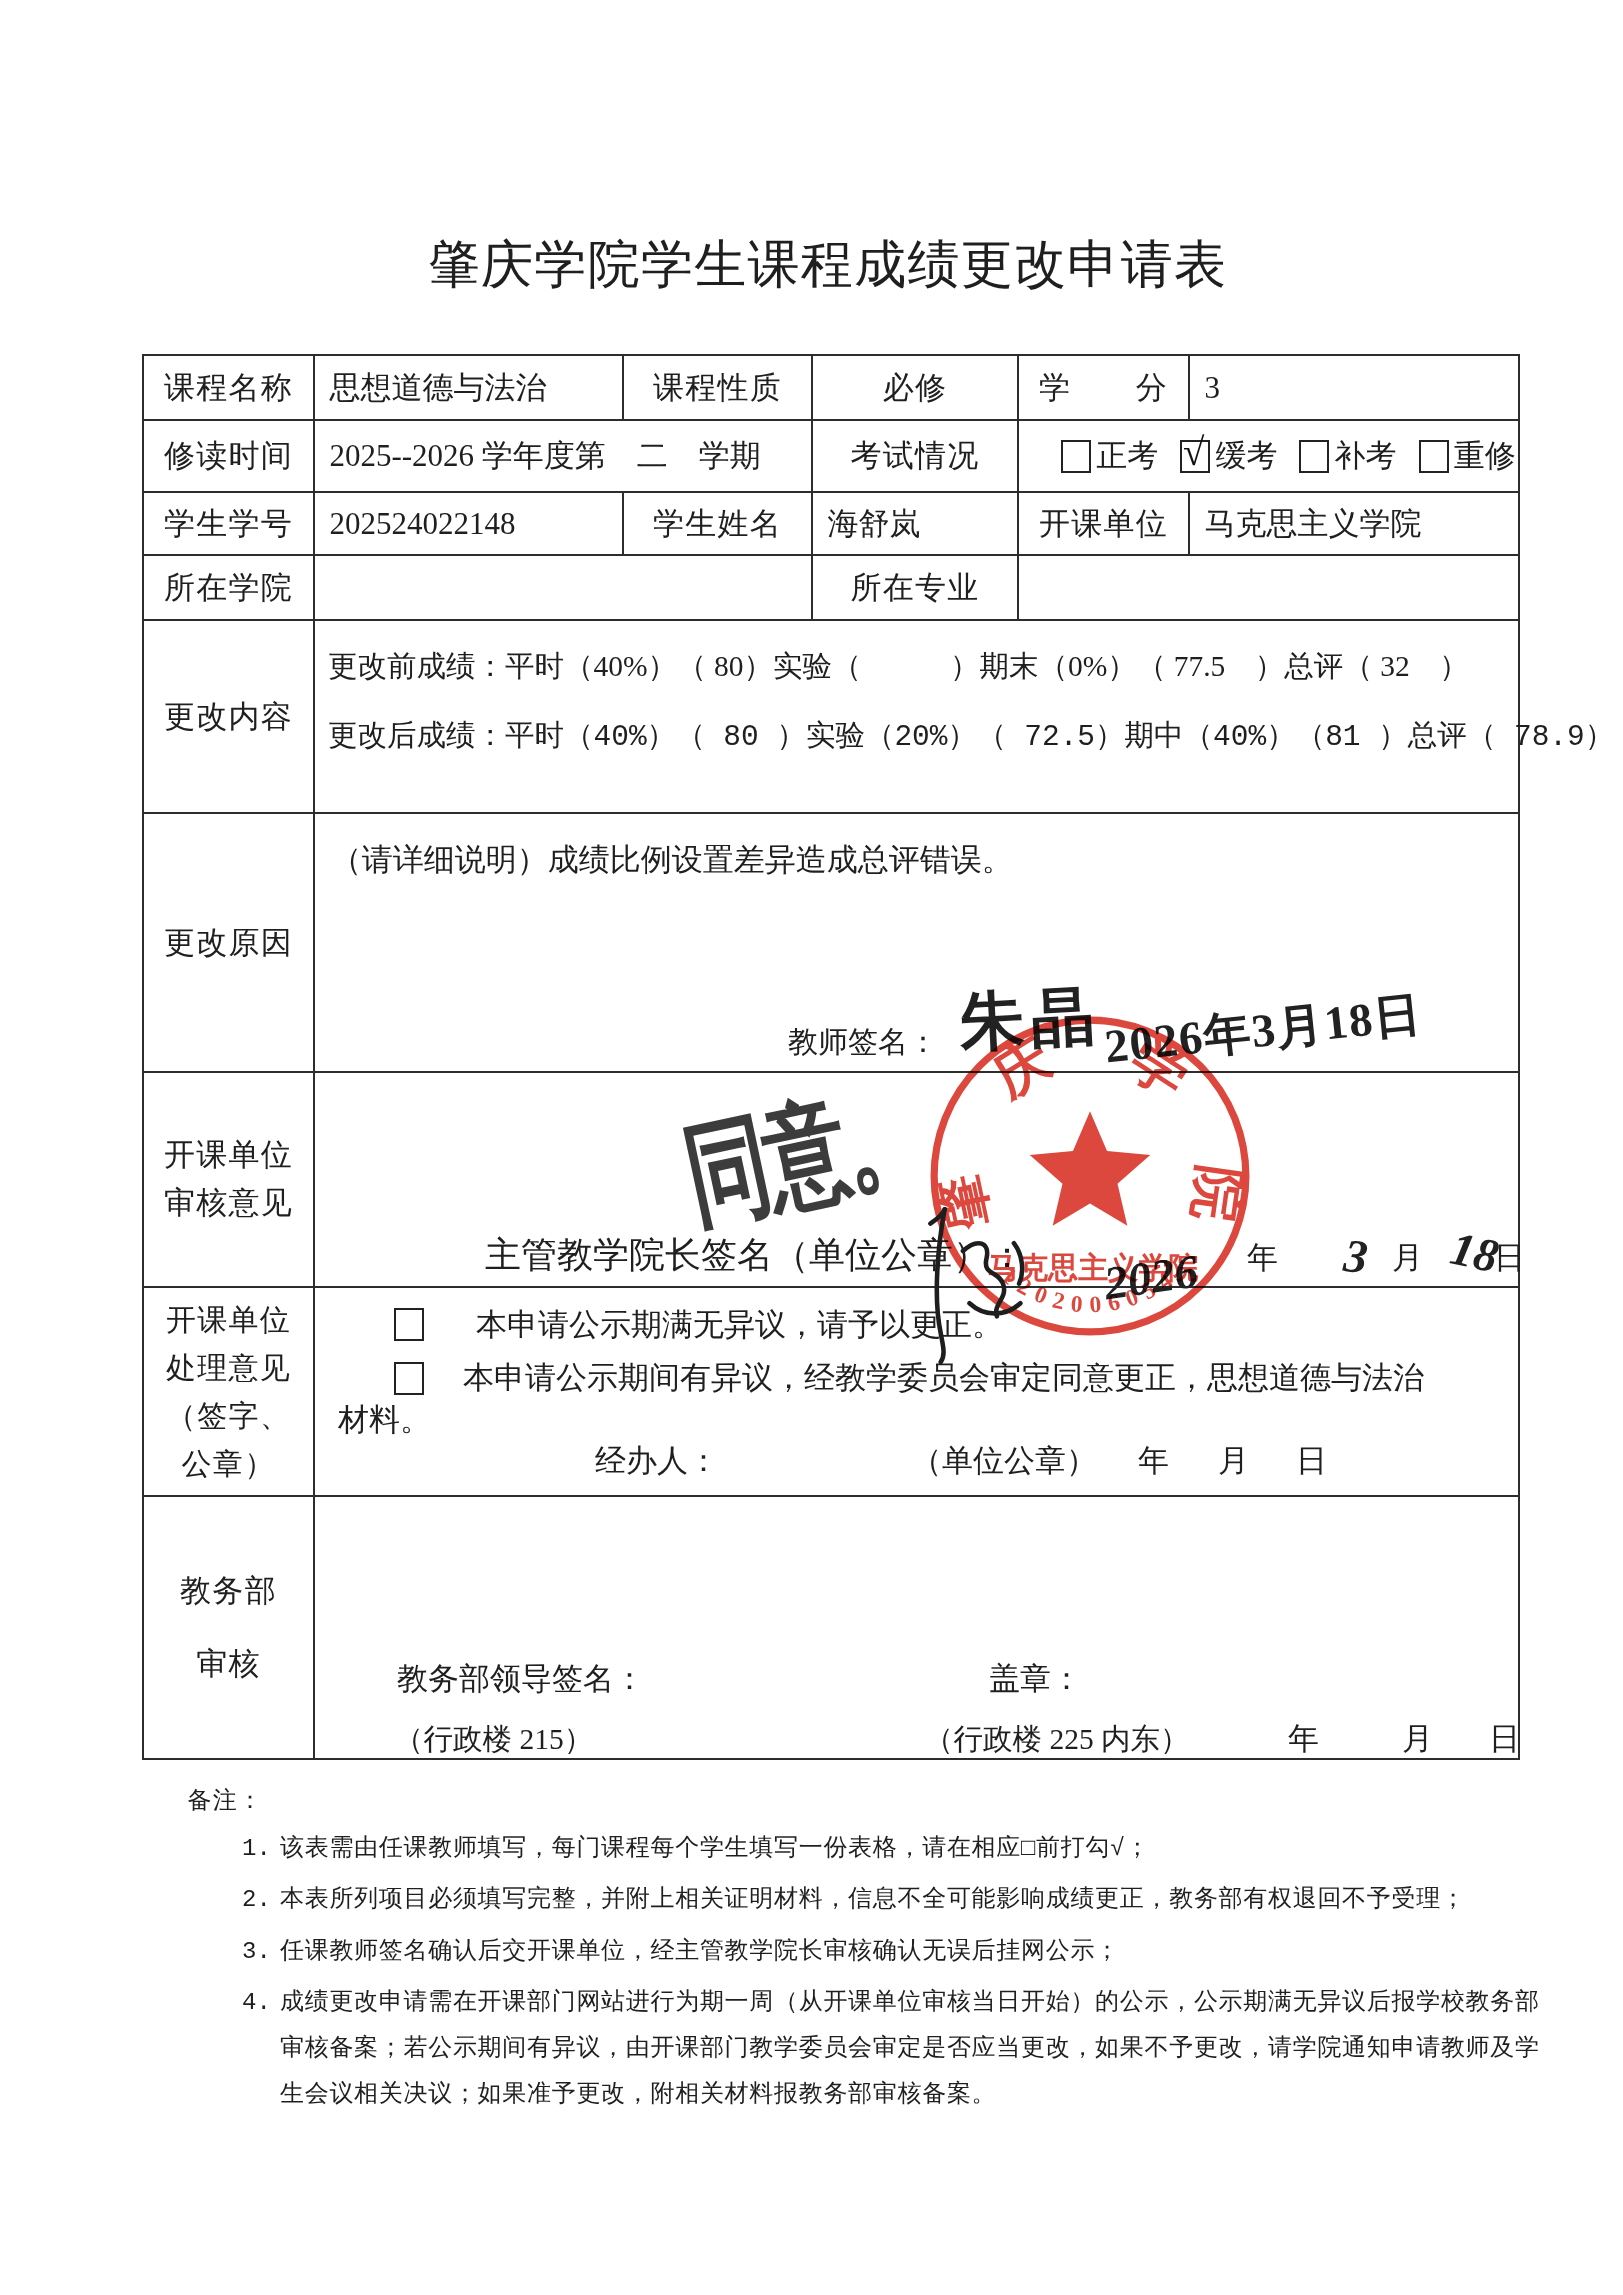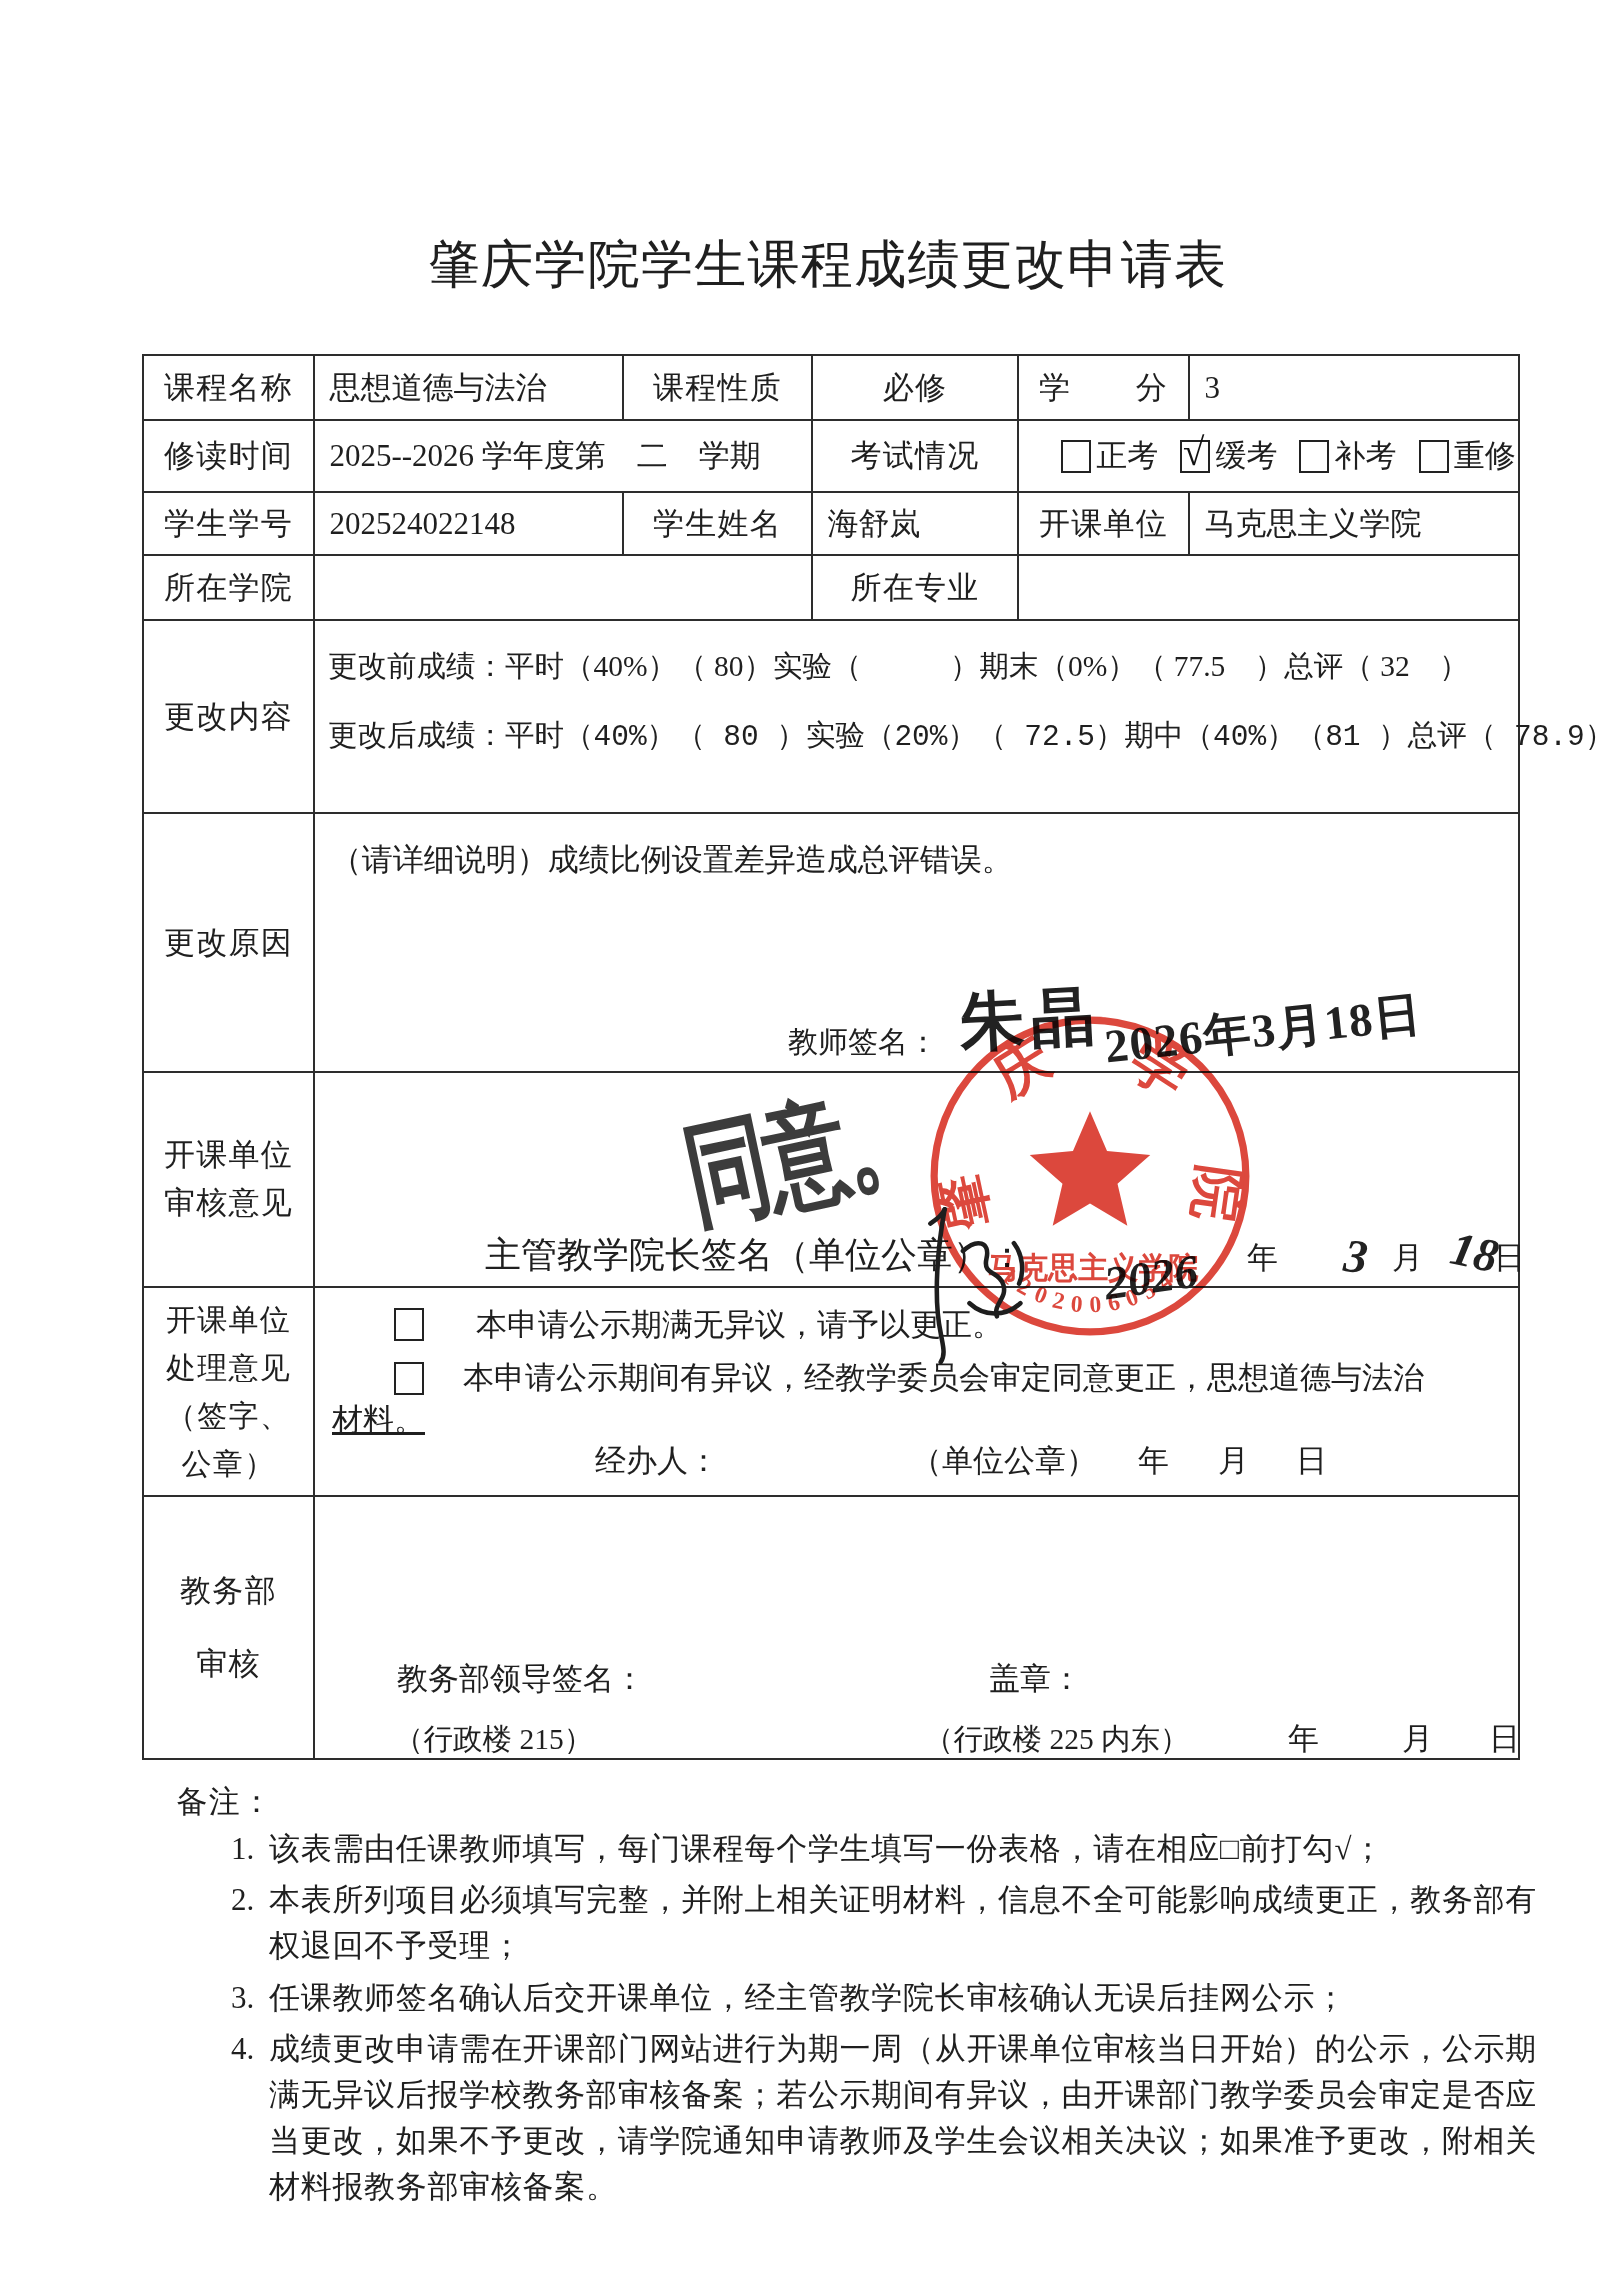--- a/index.html
+++ b/index.html
@@ -45,21 +45,21 @@
   .hw-date { font-size:47px; transform:rotate(-6deg); letter-spacing:1.3px; }
   .hw-agree { font-size:92px; transform:rotate(-12deg) scale(0.9,1.25); opacity:.88; letter-spacing:-3.9px; }
   .hw-num { font-size:47px; font-style:italic; }
   .abs { position:absolute; white-space:nowrap; }
   
   .stamp-wrap { position:absolute; left:923px; top:1009px; width:334px; height:334px;
     mix-blend-mode:multiply; opacity:.92; z-index:5; pointer-events:none; }
   .stamp-wrap text { font-family:"Liberation Serif","DejaVu Serif",serif; font-weight:bold; }
   .scrawl { position:absolute; z-index:6; pointer-events:none; }
   
-  .notes { position:absolute; left:166px; top:1782px; width:1427px; font-size:31px; }
+  .notes { position:absolute; left:177px; top:1782px; width:1427px; font-size:24px;font-family:Liberation Mono, monospace; }
   .notes-heading { margin-left:10.5px; line-height:39px; letter-spacing:1.3px; }
   .note-item { display:flex; margin-top:5.2px; }
   .note-num { padding-left:65px; width:38px; flex:none; line-height:46px; }
   .note-text { width:1283px; line-height:46px; letter-spacing:0.7px; }
 </style>
 </head>
 <body>
 
 <div class="page">
 
@@ -198,21 +198,21 @@
       </td>
       <td colspan="5">
         <span class="abs" style="left:79px; top:15.7px; display:flex; align-items:center; gap:52px;">
           <span class="cb"></span>
           <span>本申请公示期满无异议，请予以更正。</span>
         </span>
         <span class="abs" style="left:79px; top:69px; display:flex; align-items:center; gap:39px;">
           <span class="cb"></span>
           <span>本申请公示期间有异议，经教学委员会审定同意更正，思想道德与法治</span>
         </span>
-        <span class="abs" style="left:17px; top:111px;text-decoration:underline;">材料。</span>
+        <span class="abs" style="left:23px; top:111px;">材料。</span>
         <span class="abs" style="left:280px; bottom:13px;text-align:center;">经办人：</span>
         <span class="abs" style="left:596px; bottom:13px;">（单位公章）</span>
         <span class="abs" style="left:823px; bottom:13px;">年</span>
         <span class="abs" style="left:903px; bottom:13px;">月</span>
         <span class="abs" style="left:981px; bottom:13px;">日</span>
       </td>
     </tr>
     <tr class="r9">
       <td class="lab">
         <div class="lab-multi gapbig">

